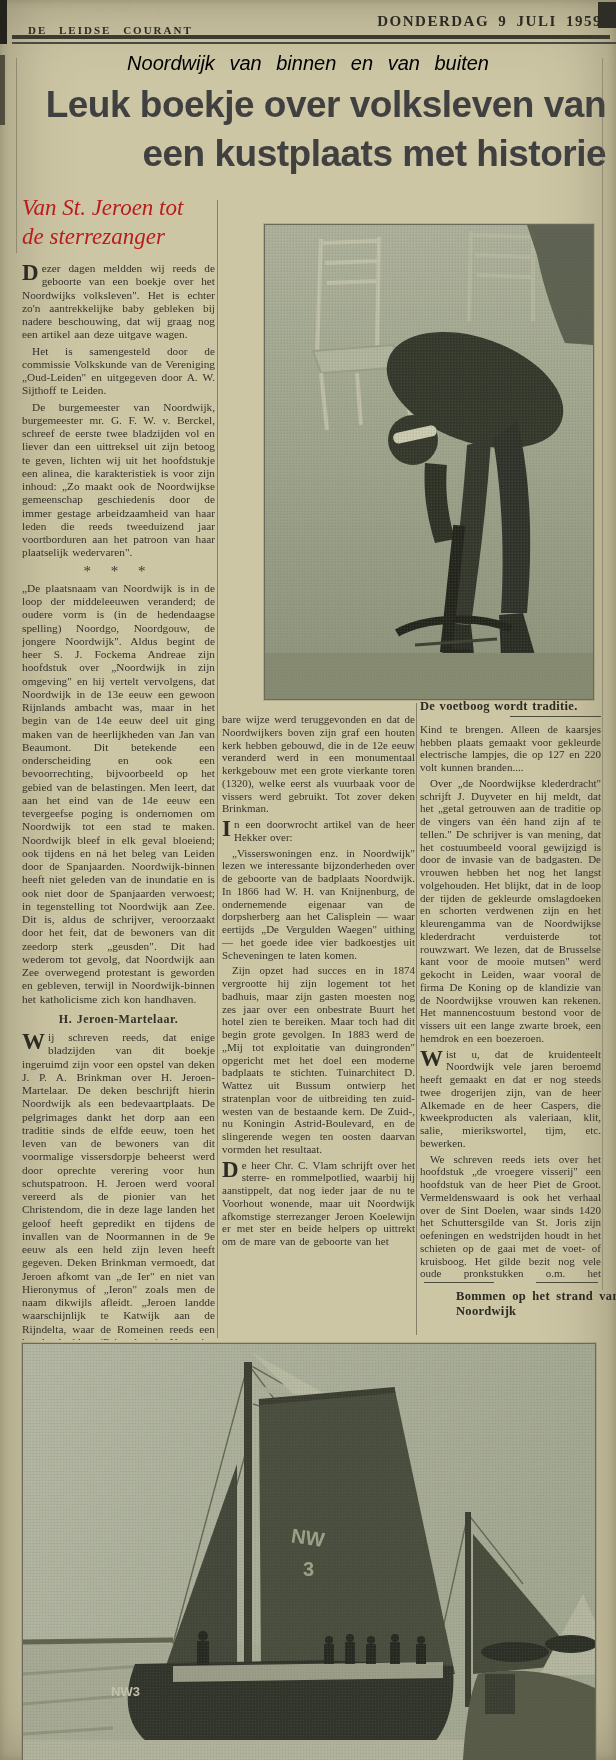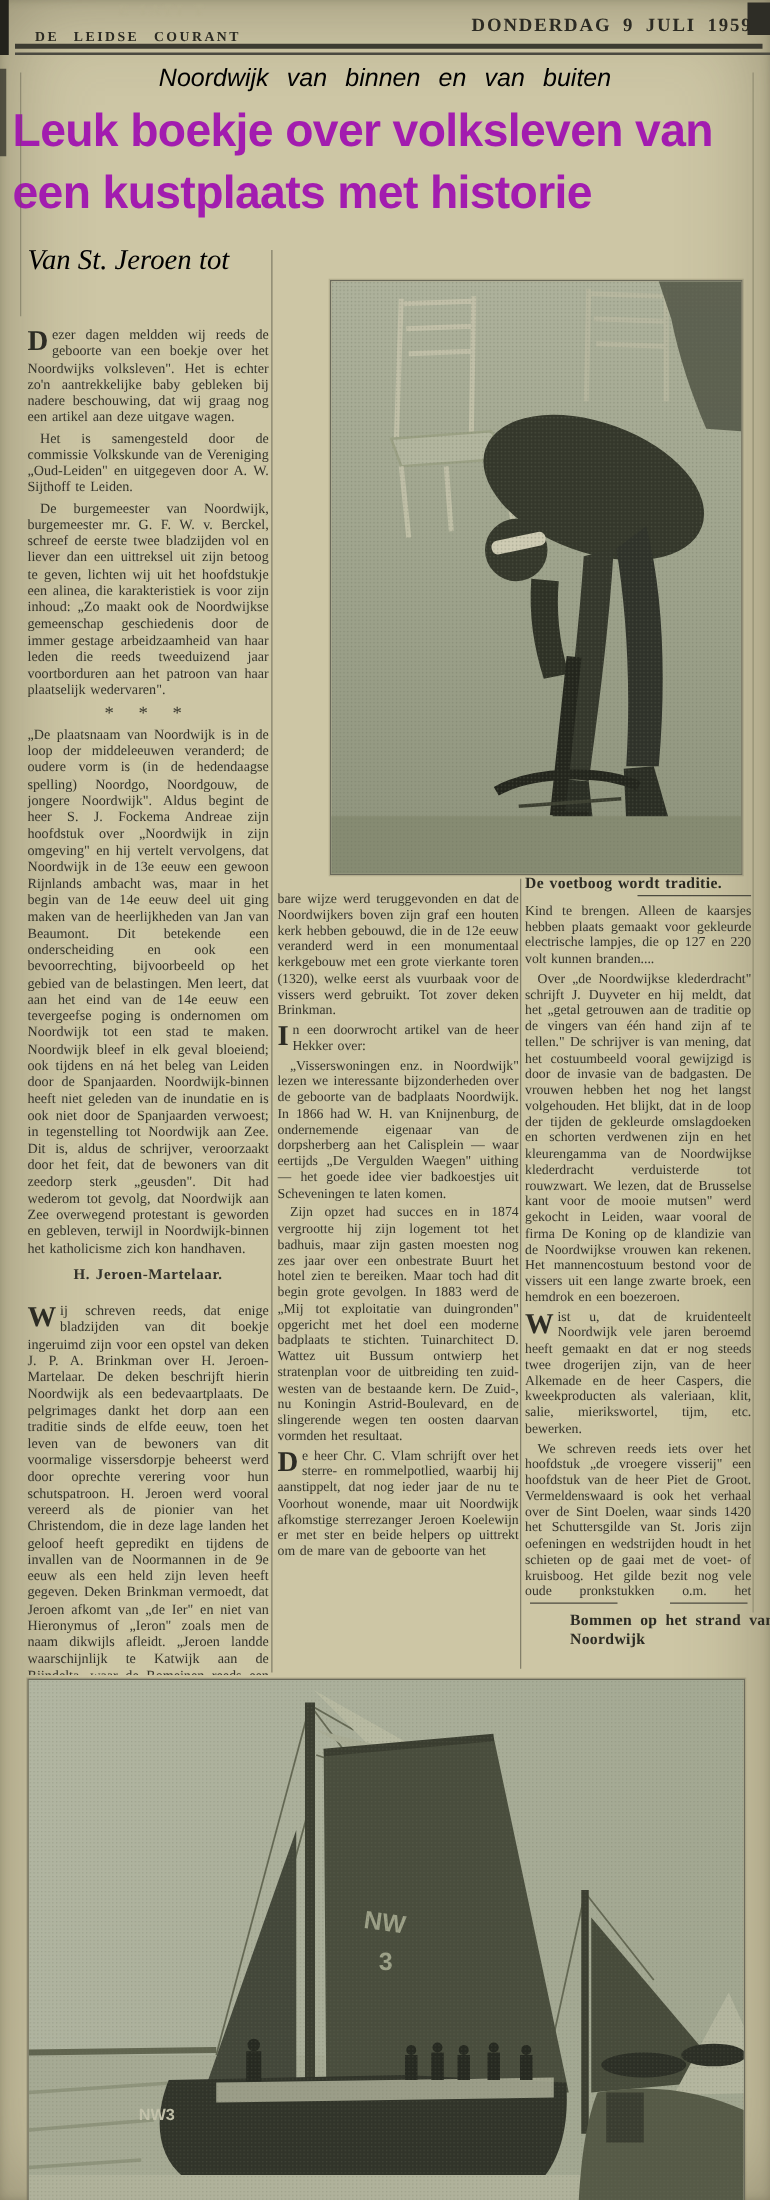--- a/index.html
+++ b/index.html
@@ -14,34 +14,34 @@
   .masthead-name{top:24px;left:28px;font-weight:bold;font-size:11px;letter-spacing:2px;word-spacing:7px;color:#2c2b23;}
   .masthead-date{top:13px;right:14px;font-weight:bold;font-size:15px;letter-spacing:1.5px;word-spacing:4px;color:#2c2b23;}
   .rule-thick{top:35px;left:12px;width:598px;height:4px;background:#3c3b31;}
   .rule-thin{top:42px;left:12px;width:604px;height:2px;background:#4a4940;}
   .corner-tr{top:2px;right:0;width:18px;height:26px;background:#2e2d26;}
   .corner-tl{top:0;left:0;width:7px;height:44px;background:#23221c;}
   .edge-l{top:55px;left:0;width:5px;height:70px;background:#3a382e;opacity:.8;}
   .ghost{top:1px;left:95px;width:160px;height:14px;color:#b4ae8d;font-size:12px;font-weight:bold;letter-spacing:3px;filter:blur(1px);opacity:.8;}
   
   .overline{top:52px;left:30px;width:556px;text-align:center;font-style:italic;font-size:20px;word-spacing:9px;color:#000000;font-family:"Liberation Sans", sans-serif;}
-  .headline{top:80px;left:10px;width:596px;text-align:left;font-family:"Liberation Sans", sans-serif;font-weight:bold;font-size:37px;line-height:49px;color:#a21caf;letter-spacing:-0.5px;}
-  .subhead{top:193px;left:22px;width:202px;font-style:italic;font-size:23px;line-height:29px;color:#000000;}
+  .headline{top:80px;left:10px;width:596px;text-align:right;font-family:"Liberation Sans", sans-serif;font-weight:bold;font-size:37px;line-height:49px;color:#404040;letter-spacing:-0.5px;}
+  .subhead{top:193px;left:22px;width:202px;font-style:italic;font-size:23px;line-height:29px;color:#b91c1c;}
   
   .vrule{width:1px;background:#5b5948;opacity:.65;}
   
   .col{text-align:justify;color:#33322a;overflow:hidden;}
   .col p{margin:0 0 3px 0;text-indent:10px;word-spacing:1px;}
   .col p.flush{text-indent:0;}
   .col p.drop{text-indent:0;}
   .dcap{float:left;font-size:23px;line-height:20px;font-weight:bold;padding:1px 3px 0 0;color:#2d2c24;}
   .col1{top:262px;left:22px;width:193px;height:1078px;font-size:11.3px;line-height:13.25px;}
   .col2{top:687px;left:222px;width:193px;height:634px;font-size:11px;line-height:12.75px;margin-top:26px;}
   .col3{top:700px;left:420px;width:181px;height:580px;font-size:11px;line-height:12.75px;}
-  .crosshead{text-align:center;font-weight:bold;text-indent:0 !important;letter-spacing:.5px;margin:7px 0 17px !important;font-size:12px;}
+  .crosshead{text-align:center;font-weight:bold;text-indent:0 !important;letter-spacing:.5px;margin:7px 0 5px !important;font-size:12px;}
   .stars{text-align:center;font-size:15px;letter-spacing:8px;margin:5px 0 4px;color:#3a3930;}
   .caption{font-weight:bold;font-size:12.5px;letter-spacing:.3px;word-spacing:3px;color:#2c2b23;text-indent:0 !important;margin-left:36px;}
   .cap-rule{height:1px;background:#4c4b40;}
   .photo{border:1px solid #6a695a;box-shadow:0 0 0 1px rgba(120,115,90,.3);}
 </style>
 </head>
 <body>
 
 <div id="page">
 
@@ -55,20 +55,21 @@
   <div class="abs rule-thick"></div>
   <div class="abs rule-thin"></div>
 
   <div class="abs overline">Noordwijk van binnen en van buiten</div>
   <div class="abs headline">
     <div>Leuk boekje over volksleven van</div>
     <div>een kustplaats met historie</div>
   </div>
   <div class="abs subhead">
     <div>Van St. Jeroen tot</div>
+    <div>de sterrezanger</div>
   </div>
 
   <div class="abs vrule" style="left:217px;top:200px;height:1138px;"></div>
   <div class="abs vrule" style="left:416px;top:703px;height:632px;"></div>
   <div class="abs vrule" style="left:602px;top:58px;height:1232px;opacity:.4;"></div>
   <div class="abs vrule" style="left:16px;top:58px;height:195px;opacity:.45;"></div>
 
   <svg class="abs photo" style="left:264px;top:224px;" width="328" height="474" viewBox="0 0 328 474" role="img">
     <defs>
       <pattern id="ht" width="3" height="3" patternUnits="userSpaceOnUse">

